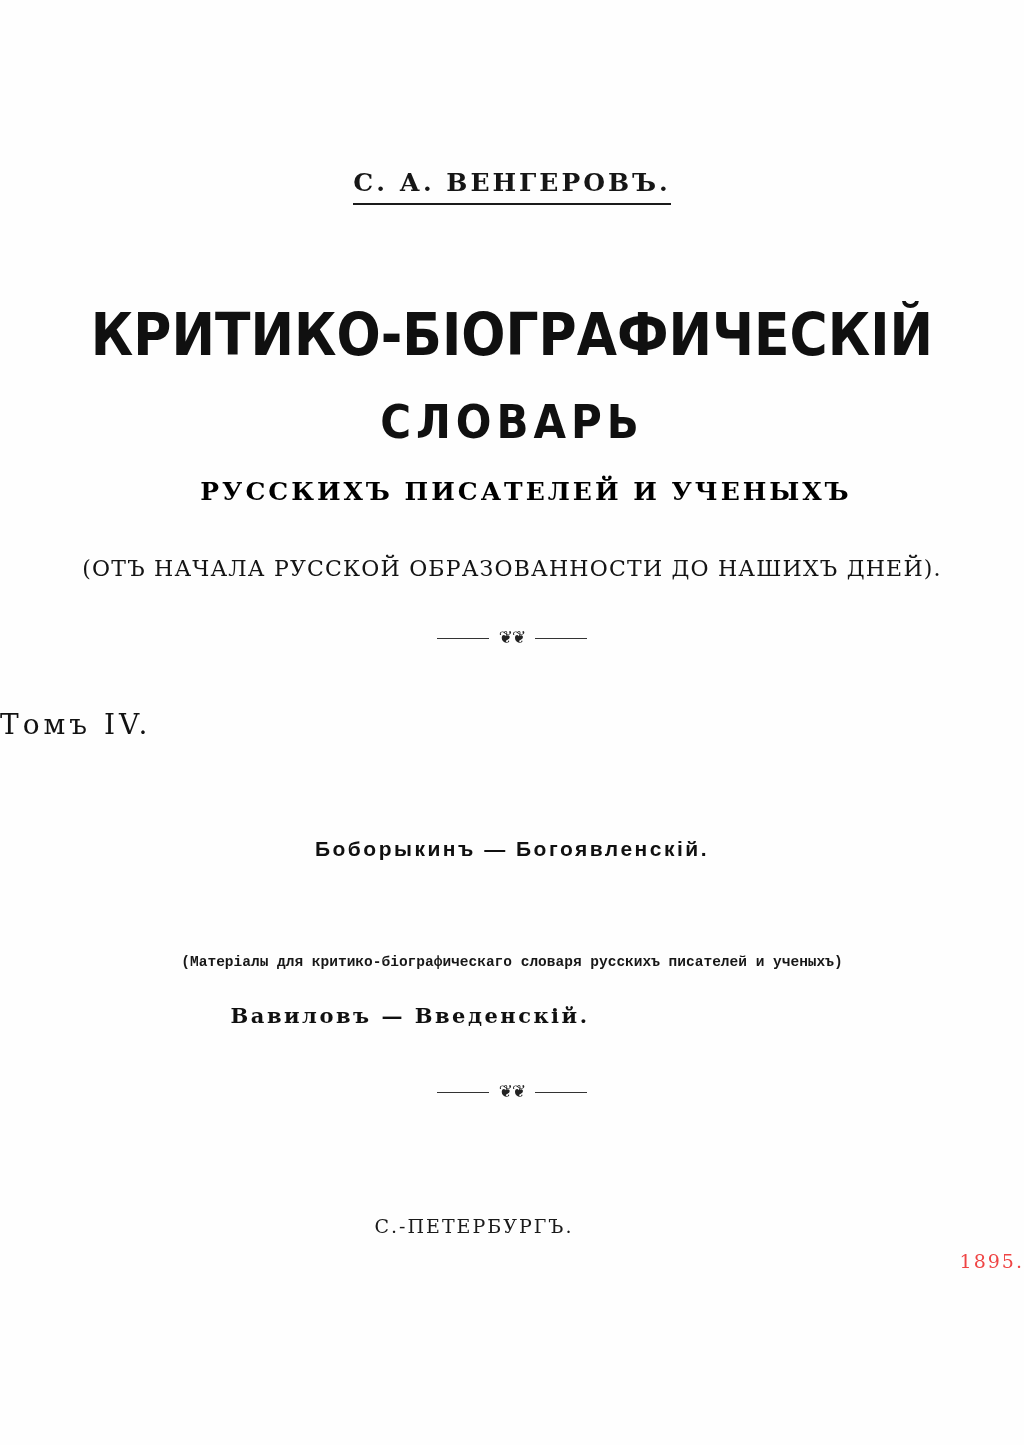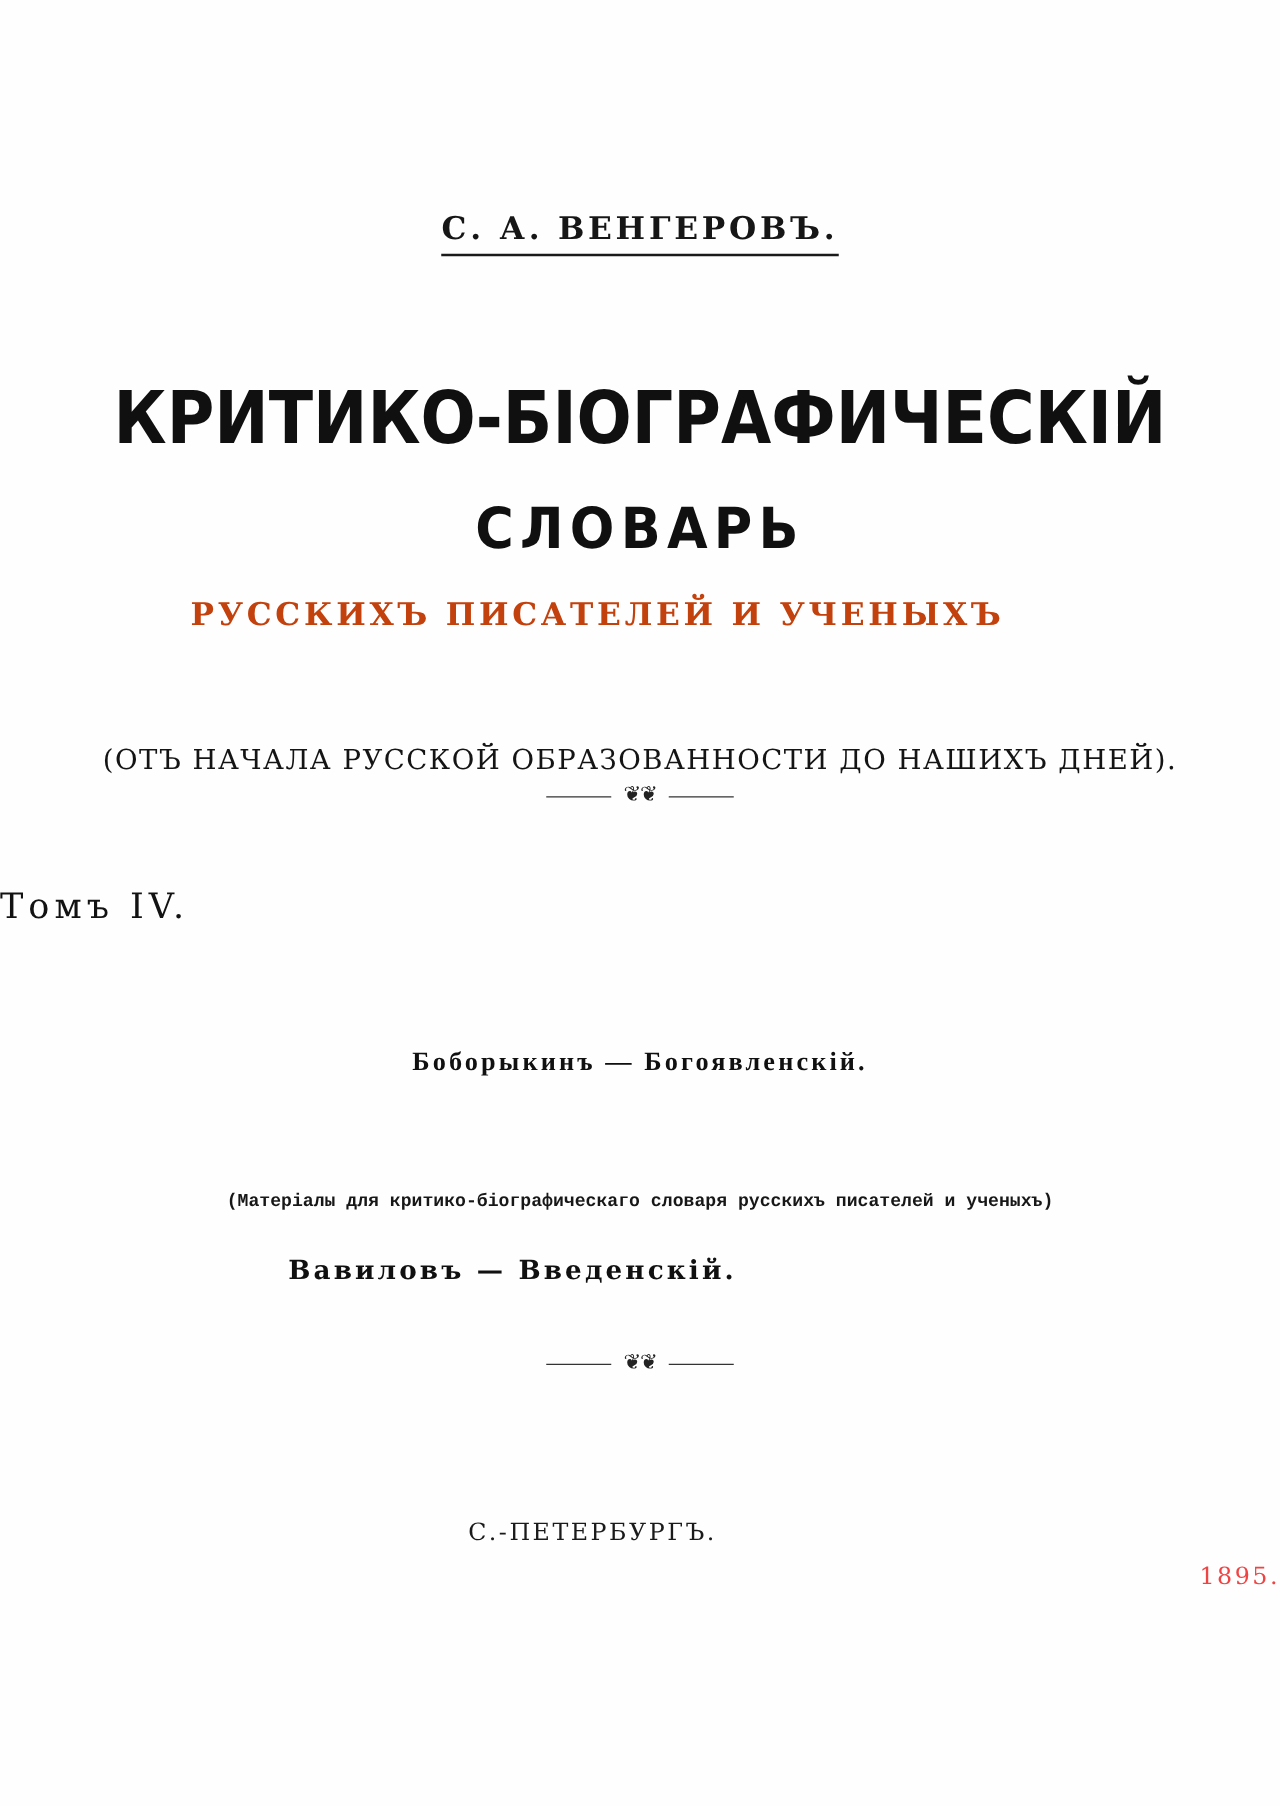--- a/index.html
+++ b/index.html
@@ -66,33 +66,33 @@
   .title3 {
     position: absolute;
     top: 477px;
     left: 0;
     width: 956px;
     text-align: center;
     font-family: "DejaVu Serif", serif;
     font-weight: bold;
     font-size: 25px;
     letter-spacing: 3px;
-    color: #c2410c;
+    color: #000000;
+    padding-left: 48px;
   }
   .title4 {
     position: absolute;
     top: 556px;
     left: 0;
     width: 1024px;
     text-align: center;
     font-family: "DejaVu Serif", serif;
     font-size: 22px;
     letter-spacing: 1.2px;
     color: #141414;
-    margin-top: 40px;
   }
 
   
   .ornament {
     position: absolute;
     left: 0;
     width: 1024px;
     text-align: center;
     color: #222;
     height: 22px;
@@ -141,21 +141,21 @@
     letter-spacing: 6px;
     color: #141414;
   }
   .sec1-head { top: 783px; }
   .sec1-range {
     position: absolute;
     top: 837px;
     left: 0;
     width: 1024px;
     text-align: center;
-    font-family: Liberation Serif, serif;
+    font-family: Liberation Sans, sans-serif;
     font-weight: bold;
     font-size: 21px;
     letter-spacing: 2.5px;
     color: #101010;
   }
   .sec2-head { top: 897px; }
   .sec2-note {
     position: absolute;
     top: 954px;
     left: 0;

